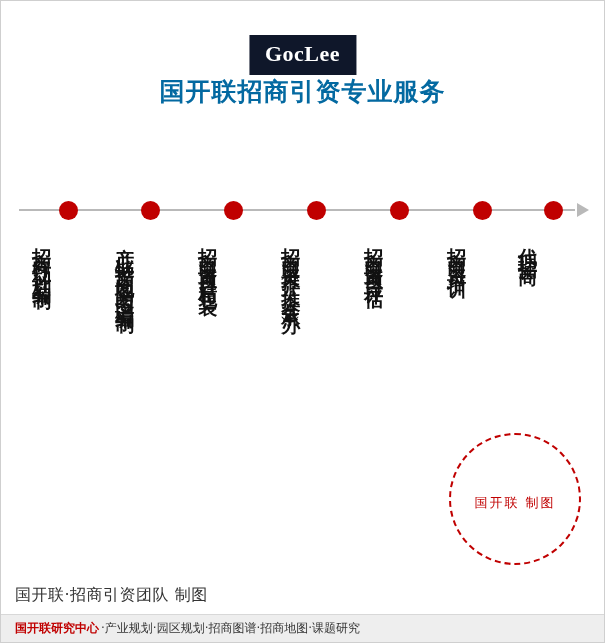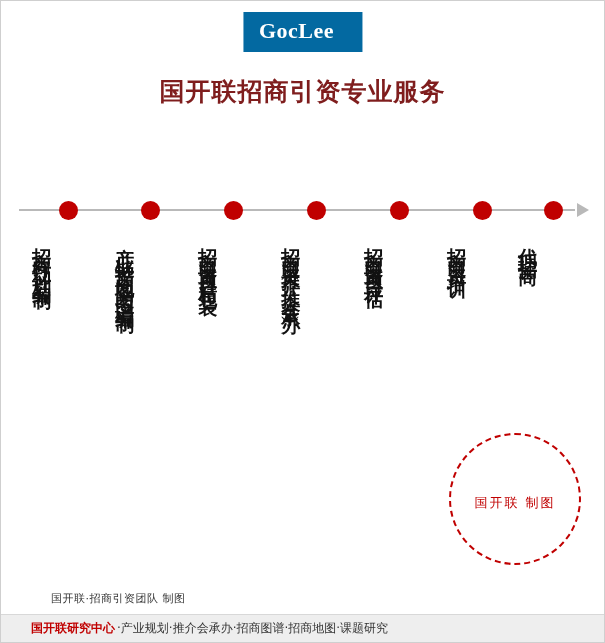--- a/index.html
+++ b/index.html
@@ -20,42 +20,42 @@
     height: 643px;
     box-sizing: border-box;
     border: 1px solid #cfcfcf;
     background: #ffffff;
     overflow: hidden;
   }
 
   
   .logo-box {
     position: absolute;
-    top: 11px;
+    top: 34px;
     left: 50%;
     transform: translateX(-50%);
-    background: #0369a1;
+    background: #0f172a;
     color: #ffffff;
     font-weight: bold;
     font-size: 22px;
     letter-spacing: 0.5px;
-    padding: 8px 28px 10px 16px;
+    padding: 8px 16px 10px 16px;
     line-height: 1;
     font-family: "Liberation Serif", serif;
   }
 
   
   .main-title {
     position: absolute;
     top: 74px;
     width: 100%;
     text-align: center;
     font-size: 25px;
     font-weight: bold;
-    color: #7f1d1d;
+    color: #0369a1;
     letter-spacing: 1px;
     font-family: Liberation Mono, monospace;
   }
   .sub-title {
     position: absolute;
     top: 120px;
     width: 100%;
     text-align: center;
     font-size: 25px;
     font-weight: bold;
@@ -133,37 +133,36 @@
     letter-spacing: 2px;
     font-family: "DejaVu Sans", sans-serif;
     margin-top: 7px;
   }
 
   
   .footer-credit {
     position: absolute;
     left: 14px;
     bottom: 36px;
-    font-size: 11px;
+    font-size: 16px;
     color: #333333;
     letter-spacing: 0.5px;
     font-family: "DejaVu Sans", sans-serif;
-    margin-left: 36px;
   }
   .footer-bar {
     position: absolute;
     left: 0;
     right: 0;
     bottom: 0;
     height: 28px;
     background: #eeeeee;
     border-top: 1px solid #d8d8d8;
     display: flex;
     align-items: center;
-    padding-left: 30px;
+    padding-left: 14px;
     box-sizing: border-box;
     font-size: 12px;
     font-family: "DejaVu Sans", sans-serif;
   }
   .footer-brand {
     color: #c00000;
     font-weight: bold;
     margin-right: 2px;
   }
   .footer-tags {
@@ -200,16 +199,16 @@
   <div class="step-label" style="left:516px">代理招商</div>
 
   <div class="stamp">
     <span class="stamp-text">国开联 制图</span>
   </div>
 
   <div class="footer-credit">国开联·招商引资团队 制图</div>
 
   <div class="footer-bar">
     <span class="footer-brand">国开联研究中心</span>
-    <span class="footer-tags">·产业规划·推介会承办·招商图谱·招商地图·课题研究</span>
+    <span class="footer-tags">·产业规划·园区规划·招商图谱·招商地图·课题研究</span>
   </div>
 
 </div>
 
 </body></html>

